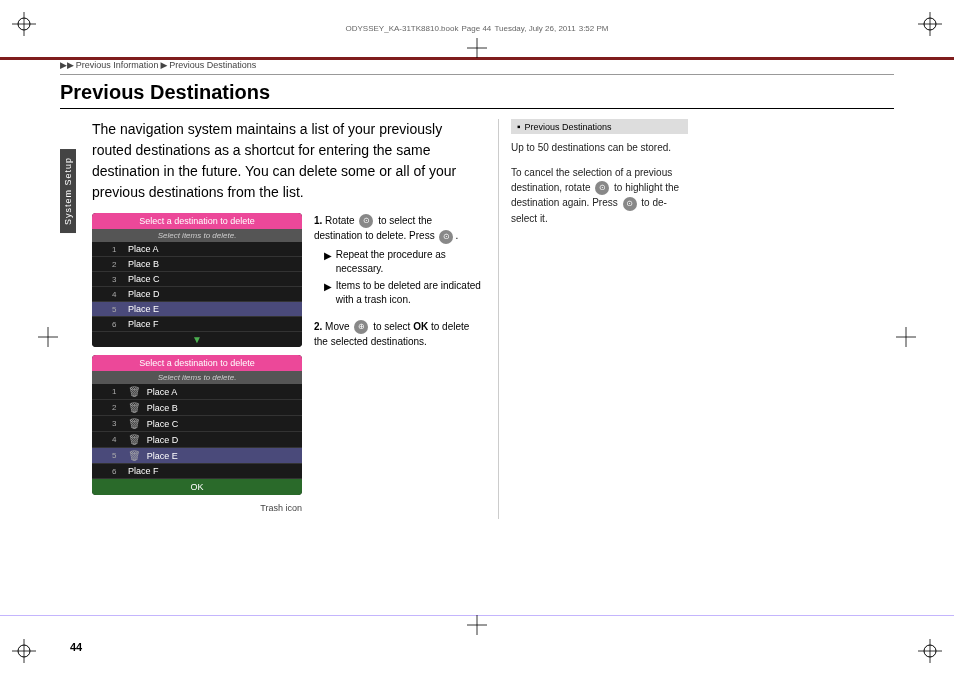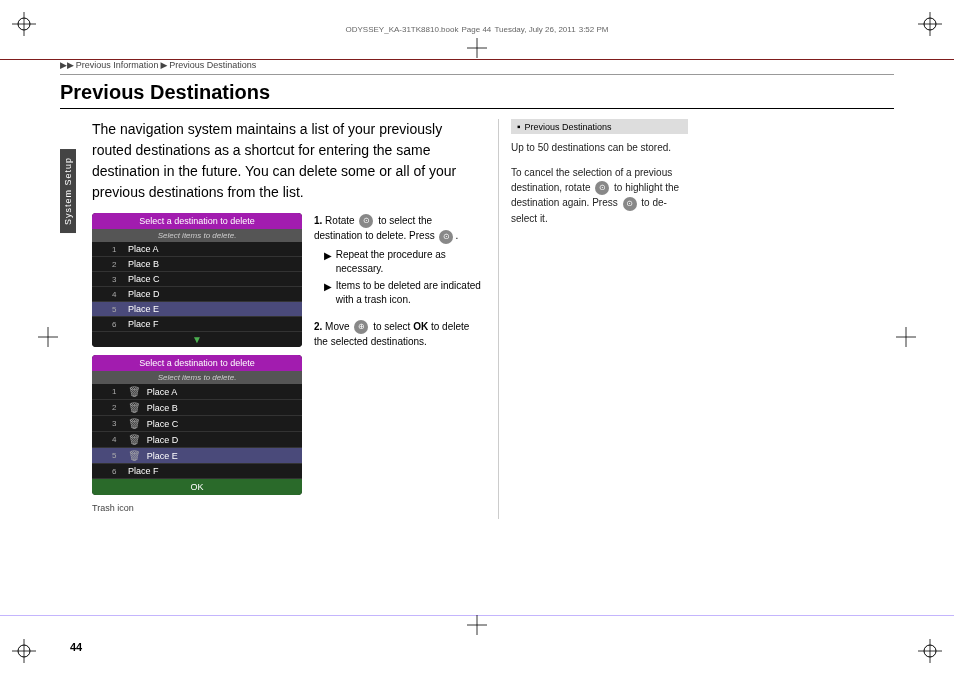--- a/index.html
+++ b/index.html
@@ -22,21 +22,21 @@
     }
     .corner-mark svg { width: 28px; height: 28px; }
 
     
     .top-strip {
       position: absolute;
       top: 0;
       left: 0;
       right: 0;
       height: 60px;
-      border-bottom: 1px solid #7f1d1d;
+      border-bottom: 3px solid #7f1d1d;
       display: flex;
       align-items: center;
       justify-content: center;
     }
     .doc-meta {
       font-size: 8px;
       color: #666;
       text-align: center;
     }
 
@@ -117,21 +117,21 @@
     
     .screen-mockup {
       background: #1a1a1a;
       border-radius: 4px;
       padding: 0;
       margin-bottom: 8px;
       overflow: hidden;
       width: 210px;
     }
     .screen-header {
-      background: #a21caf;
+      background: #ec4899;
       color: #fff;
       font-size: 9px;
       padding: 3px 0;
       text-align: center;
     }
     .screen-subheader {
       background: #555;
       color: #ccc;
       font-size: 8px;
       padding: 2px 8px;
@@ -168,20 +168,21 @@
       color: #fff;
       font-size: 9px;
       padding: 3px 8px;
       text-align: center;
     }
     .screen-label {
       font-size: 9px;
       color: #444;
       margin-top: 2px;
       margin-bottom: 6px;
+      text-align: right;
     }
 
     
     .steps-column {
       flex: 1;
       font-size: 10px;
     }
     .step {
       margin-bottom: 12px;
     }

